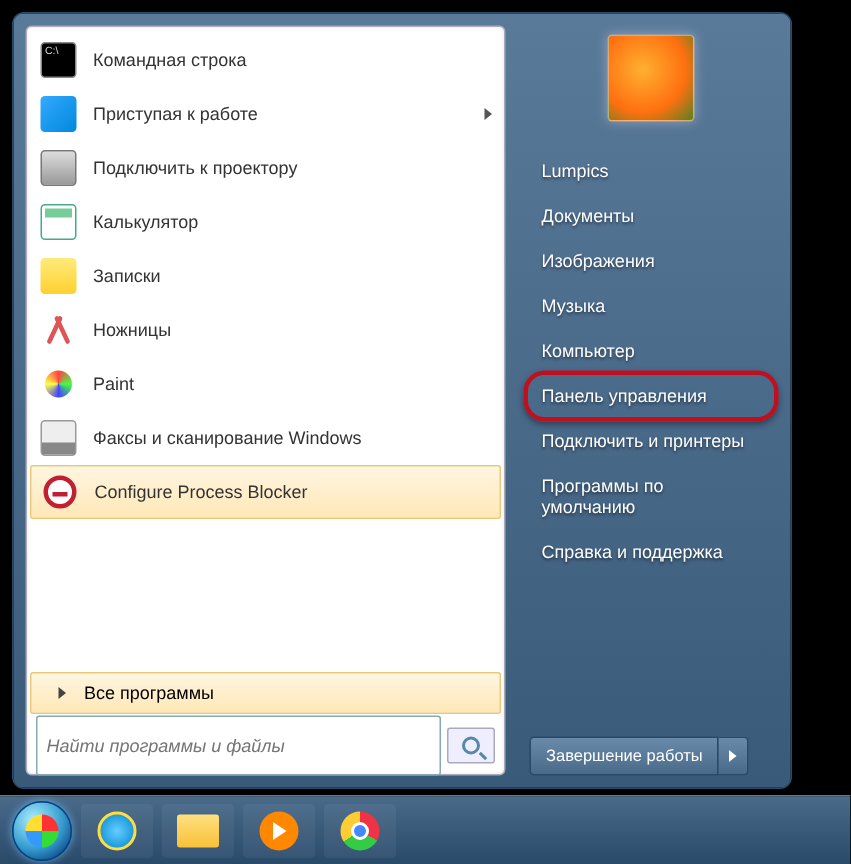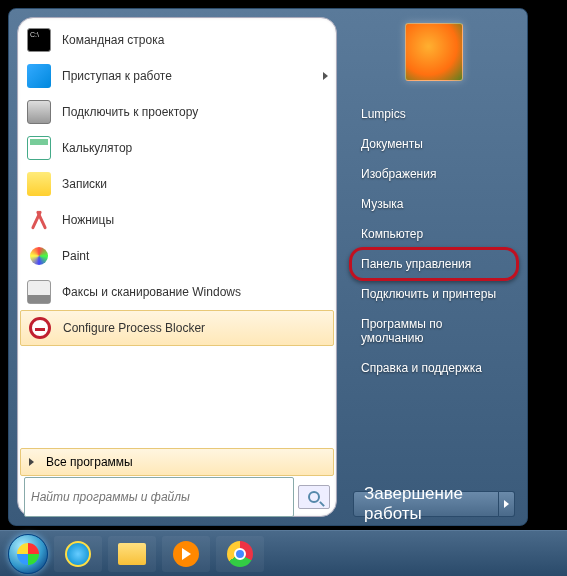--- a/index.html
+++ b/index.html
@@ -6,21 +6,21 @@
 body { width: 567px; height: 576px; background: #000; position: relative; overflow: hidden; }
 
 .start-menu {
   position: absolute; top: 8px; left: 8px; width: 520px; height: 518px;
   background: linear-gradient(to bottom, #5a7a9a 0%, #4a6a8a 50%, #3a5a7a 100%);
   border-radius: 8px; border: 1px solid #2a4a6a;
   display: flex;
 }
 .left-panel {
   background: #fff; width: 320px; margin: 8px 0 8px 8px;
-  border-radius: 16px; border: 1px solid #aab;
+  border-radius: 4px; border: 1px solid #aab;
   display: flex; flex-direction: column;
   box-shadow: inset 0 0 3px rgba(0,0,0,0.1);
 }
 .program-list { flex: 1; padding: 4px 2px; }
 .prog-item {
   display: flex; align-items: center; padding: 4px 6px; height: 36px;
   font-size: 12px; color: #333; cursor: pointer; border-radius: 2px;
   position: relative;
 }
 .prog-item.highlighted {
@@ -34,21 +34,21 @@
 }
 .arrow-right {
   margin-left: auto; width: 0; height: 0;
   border-left: 5px solid #555; border-top: 4px solid transparent;
   border-bottom: 4px solid transparent;
 }
 .all-programs {
   background: linear-gradient(to bottom, #fff5e0, #ffe8b8);
   border: 1px solid #e8c878;
   height: 28px; display: flex; align-items: center;
-  font-size: 12px; padding-left: 8px; margin: 2px 2px;
+  font-size: 12px; padding-left: 18px; margin: 2px 2px;
   border-radius: 2px;
 }
 .all-programs::before { content:''; width:0; height:0; border-left:5px solid #444; border-top:4px solid transparent; border-bottom:4px solid transparent; margin-right:12px; }
 .search-box {
   margin: 6px; height: 26px; display: flex; align-items: center;
 }
 .search-input {
   flex:1; height: 40px; padding: 2px 6px; font-size: 12px; font-style: italic;
   color: #888; border: 1px solid #8aa; border-radius: 2px;
   background: #fff;
@@ -81,21 +81,21 @@
   box-shadow: 0 2px 4px rgba(0,0,0,0.4);
   pointer-events: none;
 }
 .shutdown-row {
   margin-top: auto; display: flex; align-items: center; gap: 0;
   height: 26px;
 }
 .shutdown-btn {
   background: linear-gradient(to bottom, #6a8aaa, #4a6a8a);
   border: 1px solid #2a4a6a; border-radius: 3px 0 0 3px;
-  padding: 4px 10px; font-size: 17px; color: #fff; height:100%;
+  padding: 4px 10px; font-size: 11px; color: #fff; height:100%;
   display:flex; align-items:center;
 }
 .shutdown-arrow {
   background: linear-gradient(to bottom, #6a8aaa, #4a6a8a);
   border: 1px solid #2a4a6a; border-left:none; border-radius: 0 3px 3px 0;
   width: 20px; height:100%; display:flex; align-items:center; justify-content:center;
 }
 .shutdown-arrow::after { content:''; width:0; height:0; border-left:5px solid #fff; border-top:4px solid transparent; border-bottom:4px solid transparent; }
 
 .taskbar {

